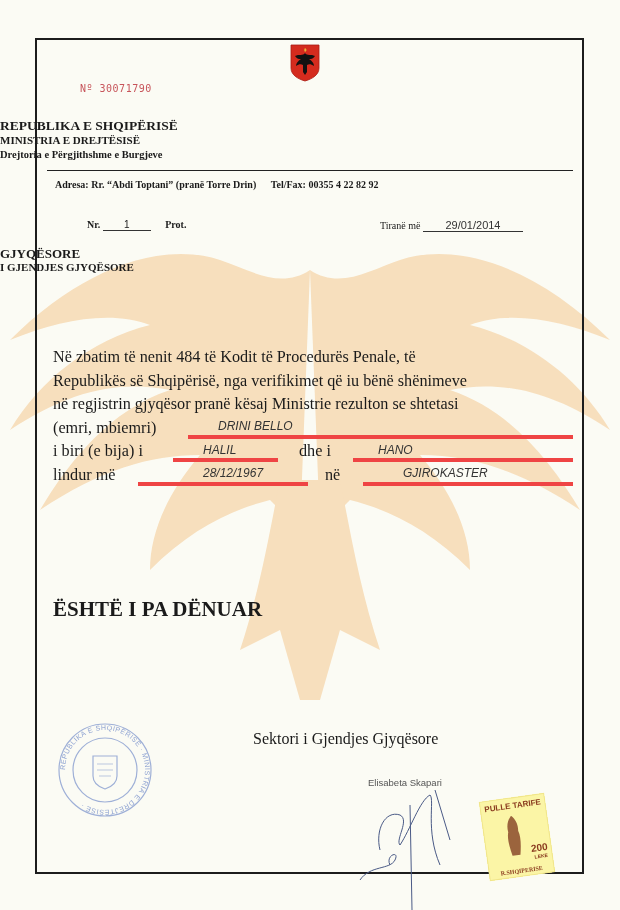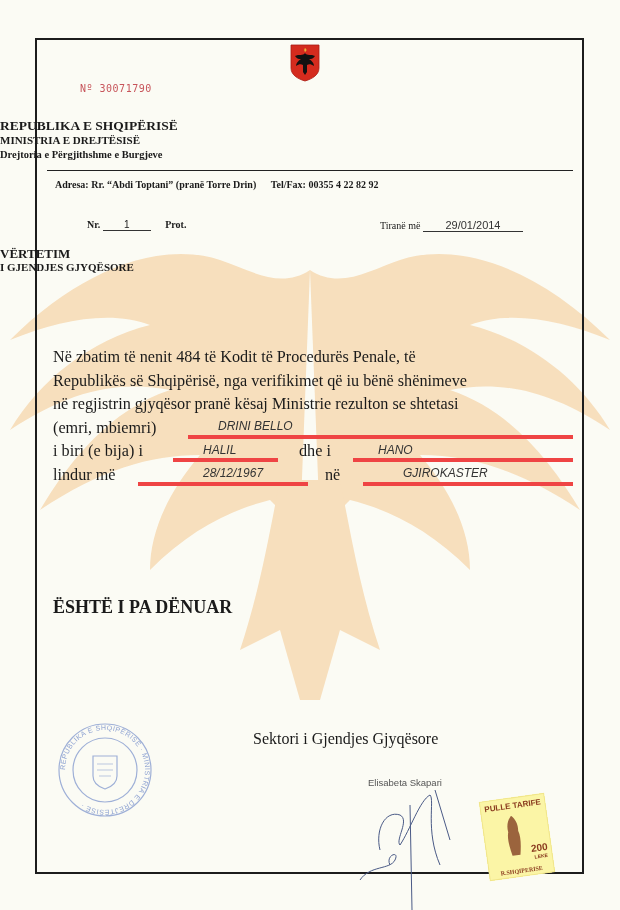--- a/index.html
+++ b/index.html
@@ -25,21 +25,21 @@
     .address { left: 48px; top: 179px; font-size: 10px; font-weight: bold; white-space: nowrap; margin-left: 7px; }
     .address .tel { margin-left: 12px; }
     .nr-row { top: 219px; font-size: 10px; font-weight: bold; }
     .blank { display: inline-block; border-bottom: 1px solid #333; text-align: center; font-family: "Liberation Sans", sans-serif; font-weight: normal; }
     .title1 { top: 246px; font-size: 13px; }
     .title2 { top: 261px; font-size: 11px; }
     .body-text { left: 53px; top: 346px; width: 530px; font-size: 16.2px; line-height: 23.5px; }
     .line { white-space: nowrap; height: 23.5px; position: relative; }
     .fill { position: absolute; border-bottom: 4px solid #ef4444; height: 18px; top: 0; }
     .fill span { position: absolute; bottom: -4px; font-family: "Liberation Sans", sans-serif; font-style: italic; font-size: 12px; color: #333; }
-    .verdict { left: 53px; top: 597px; font-size: 18px; font-weight: bold; }
+    .verdict { left: 53px; top: 597px; font-size: 21px; font-weight: bold; }
     .sector { left: 253px; top: 730px; font-size: 16px; font-weight: normal; }
     .official { left: 368px; top: 777px; font-family: "Liberation Sans", sans-serif; font-size: 9.5px; color: #555; }
     .seal { left: 55px; top: 720px; width: 100px; height: 100px; }
     .stamp { left: 484px; top: 797px; width: 66px; height: 80px; background: #fbf5a6; transform: rotate(-8deg); box-shadow: 0 0 0 1px #f0e58a inset; }
     .stamp .t { position: absolute; left: 0; width: 100%; text-align: center; font-family: "Liberation Sans", sans-serif; font-weight: bold; color: #8a3b1f; }
     .stamp .top { top: 4px; font-size: 8px; }
     .stamp .val { right: 4px; left: auto; width: auto; top: 48px; font-size: 10px; }
     .stamp .cur { right: 5px; left: auto; width: auto; top: 59px; font-size: 5px; }
     .stamp .bot { bottom: 3px; font-size: 6px; font-family: "Liberation Serif", serif; }
     .signature { left: 340px; top: 770px; width: 150px; height: 140px; }
@@ -79,21 +79,21 @@
 <div class="abs nr-row" style="left:87px;">
   <span>Nr.</span>
   <span class="blank" style="width:48px; font-size:10px;">1</span>
   <span style="margin-left:12px;">Prot.</span>
 </div>
 <div class="abs nr-row" style="left:380px; font-weight:normal;">
   <span>Tiranë më</span>
   <span class="blank" style="width:100px; font-size:11px; color:#333;">29/01/2014</span>
 </div>
 
-<div class="abs hdr title1">VËRTETIM</div>
+<div class="abs hdr title1">GJYQËSORE</div>
 <div class="abs hdr title2">I GJENDJES GJYQËSORE</div>
 
 <div class="abs body-text">
   <div class="line">Në zbatim të nenit 484 të Kodit të Procedurës Penale, të</div>
   <div class="line">Republikës së Shqipërisë, nga verifikimet që iu bënë shënimeve</div>
   <div class="line">në regjistrin gjyqësor pranë kësaj Ministrie rezulton se shtetasi</div>
   <div class="line">
     <span>(emri, mbiemri)</span>
     <div class="fill" style="left:135px; width:385px;">
       <span style="left:30px;">DRINI   BELLO</span>

